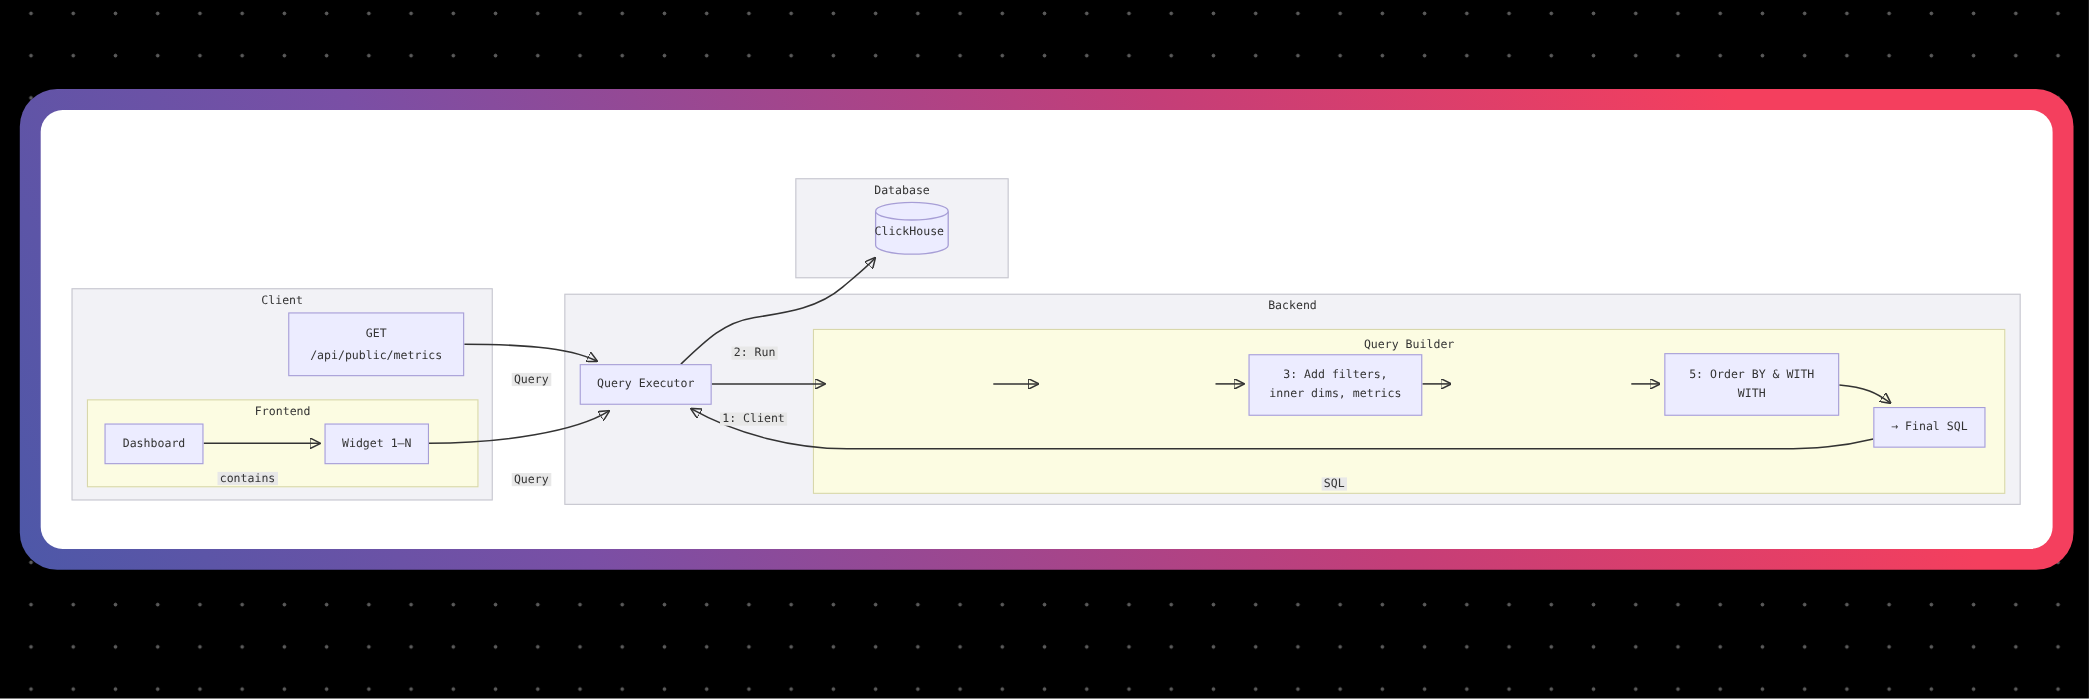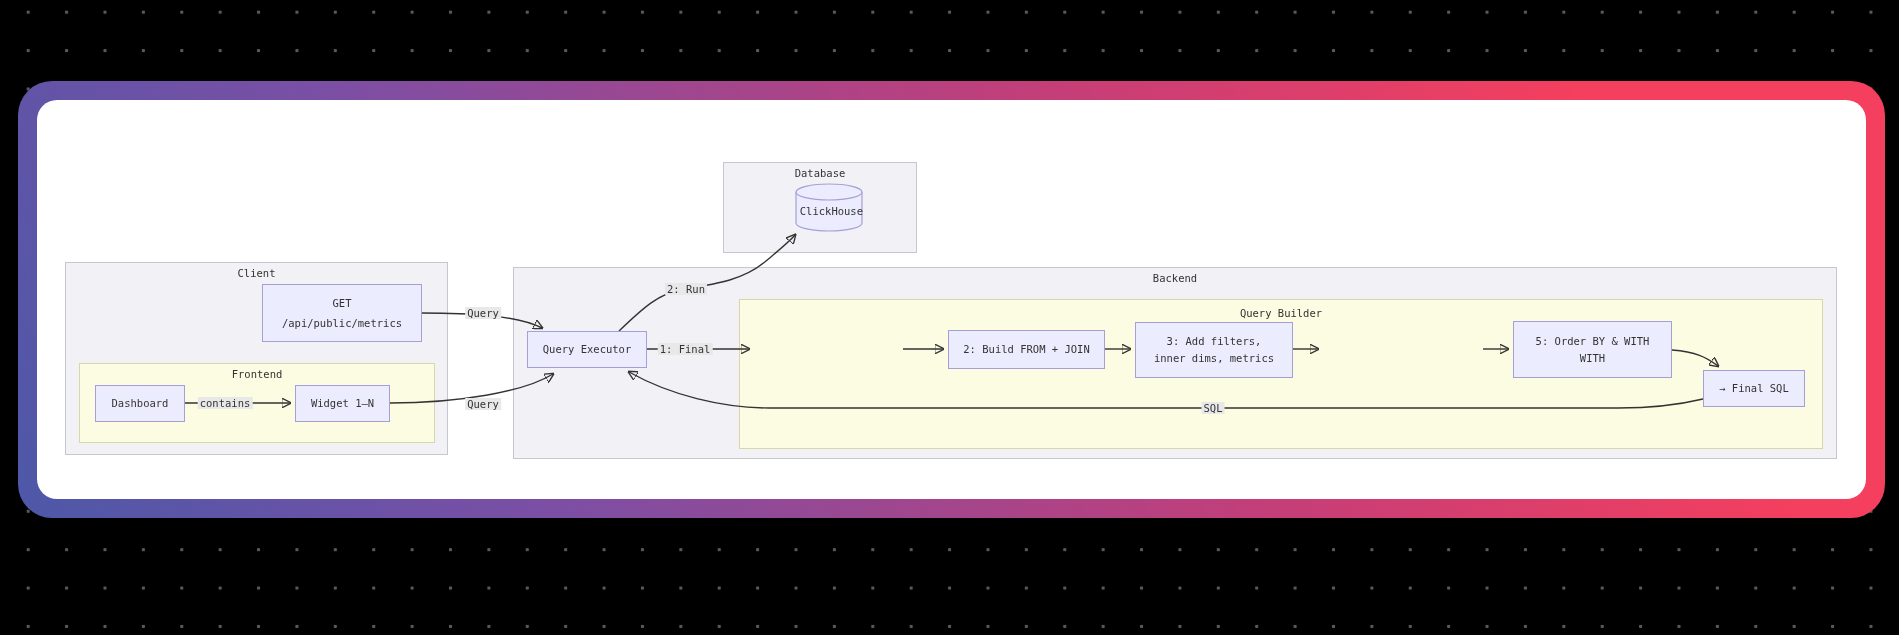--- a/index.html
+++ b/index.html
@@ -29,28 +29,28 @@
   }
   .node{
     position:absolute;box-sizing:border-box;z-index:4;
     background:#ececff;border:1px solid #a79ed6;
     display:flex;flex-direction:column;align-items:center;justify-content:center;
     font-size:10.5px;color:#333;text-align:center;line-height:17px;
   }
   .node.wide-lines{line-height:20px;}
   .cyl{position:absolute;z-index:4;}
   .cyl .cyl-label{
-    position:absolute;left:0;right:0;top:22px;text-align:right;
+    position:absolute;left:0;right:0;top:22px;text-align:left;
     font-size:10.5px;color:#333;
   }
   svg.edges{position:absolute;left:0;top:0;z-index:3;}
   svg.edges path{stroke:#333;stroke-width:1.4;fill:none;}
   .edge-label{
     position:absolute;z-index:5;transform:translate(-50%,-50%);
-    background:#e8e8e8;padding:0 2px;font-size:10.5px;color:#333;white-space:nowrap;
+    background:#e8e8e8;padding:0 2px;font-size:10.5px;color:#333;white-space:nowrap;margin-top:32px;
   }
 </style>
 </head>
 <body>
 
 <div class="stage">
 
   <div class="card-border">
     <div class="card"></div>
   </div>
@@ -113,39 +113,36 @@
 
   <div class="node" style="left:295px;top:385px;width:95px;height:37px">
     <span>Widget 1–N</span>
   </div>
 
   <div class="node" style="left:527px;top:331px;width:120px;height:37px">
     <span>Query Executor</span>
   </div>
 
 
-  <div class="node" style="left:948px;top:330px;width:157px;height:39px">
-    <span>2: Build FROM + JOIN</span>
-  </div>
 
   <div class="node" style="left:1135px;top:322px;width:158px;height:56px">
     <span>3: Add filters,</span>
     <span>inner dims, metrics</span>
   </div>
 
 
   <div class="node" style="left:1513px;top:321px;width:159px;height:57px">
     <span>5: Order BY &amp; WITH</span>
     <span>WITH</span>
   </div>
 
   <div class="node" style="left:1703px;top:370px;width:102px;height:37px">
     <span>→ Final SQL</span>
   </div>
 
   <div class="edge-label" style="left:483px;top:313px">Query</div>
   <div class="edge-label" style="left:483px;top:404px">Query</div>
   <div class="edge-label" style="left:225px;top:403px">contains</div>
-  <div class="edge-label" style="left:685px;top:349px">1: Final</div>
+  <div class="edge-label" style="left:685px;top:349px">1: Client</div>
   <div class="edge-label" style="left:686px;top:289px">2: Run</div>
   <div class="edge-label" style="left:1213px;top:408px">SQL</div>
 
 </div>
 
 </body></html>

